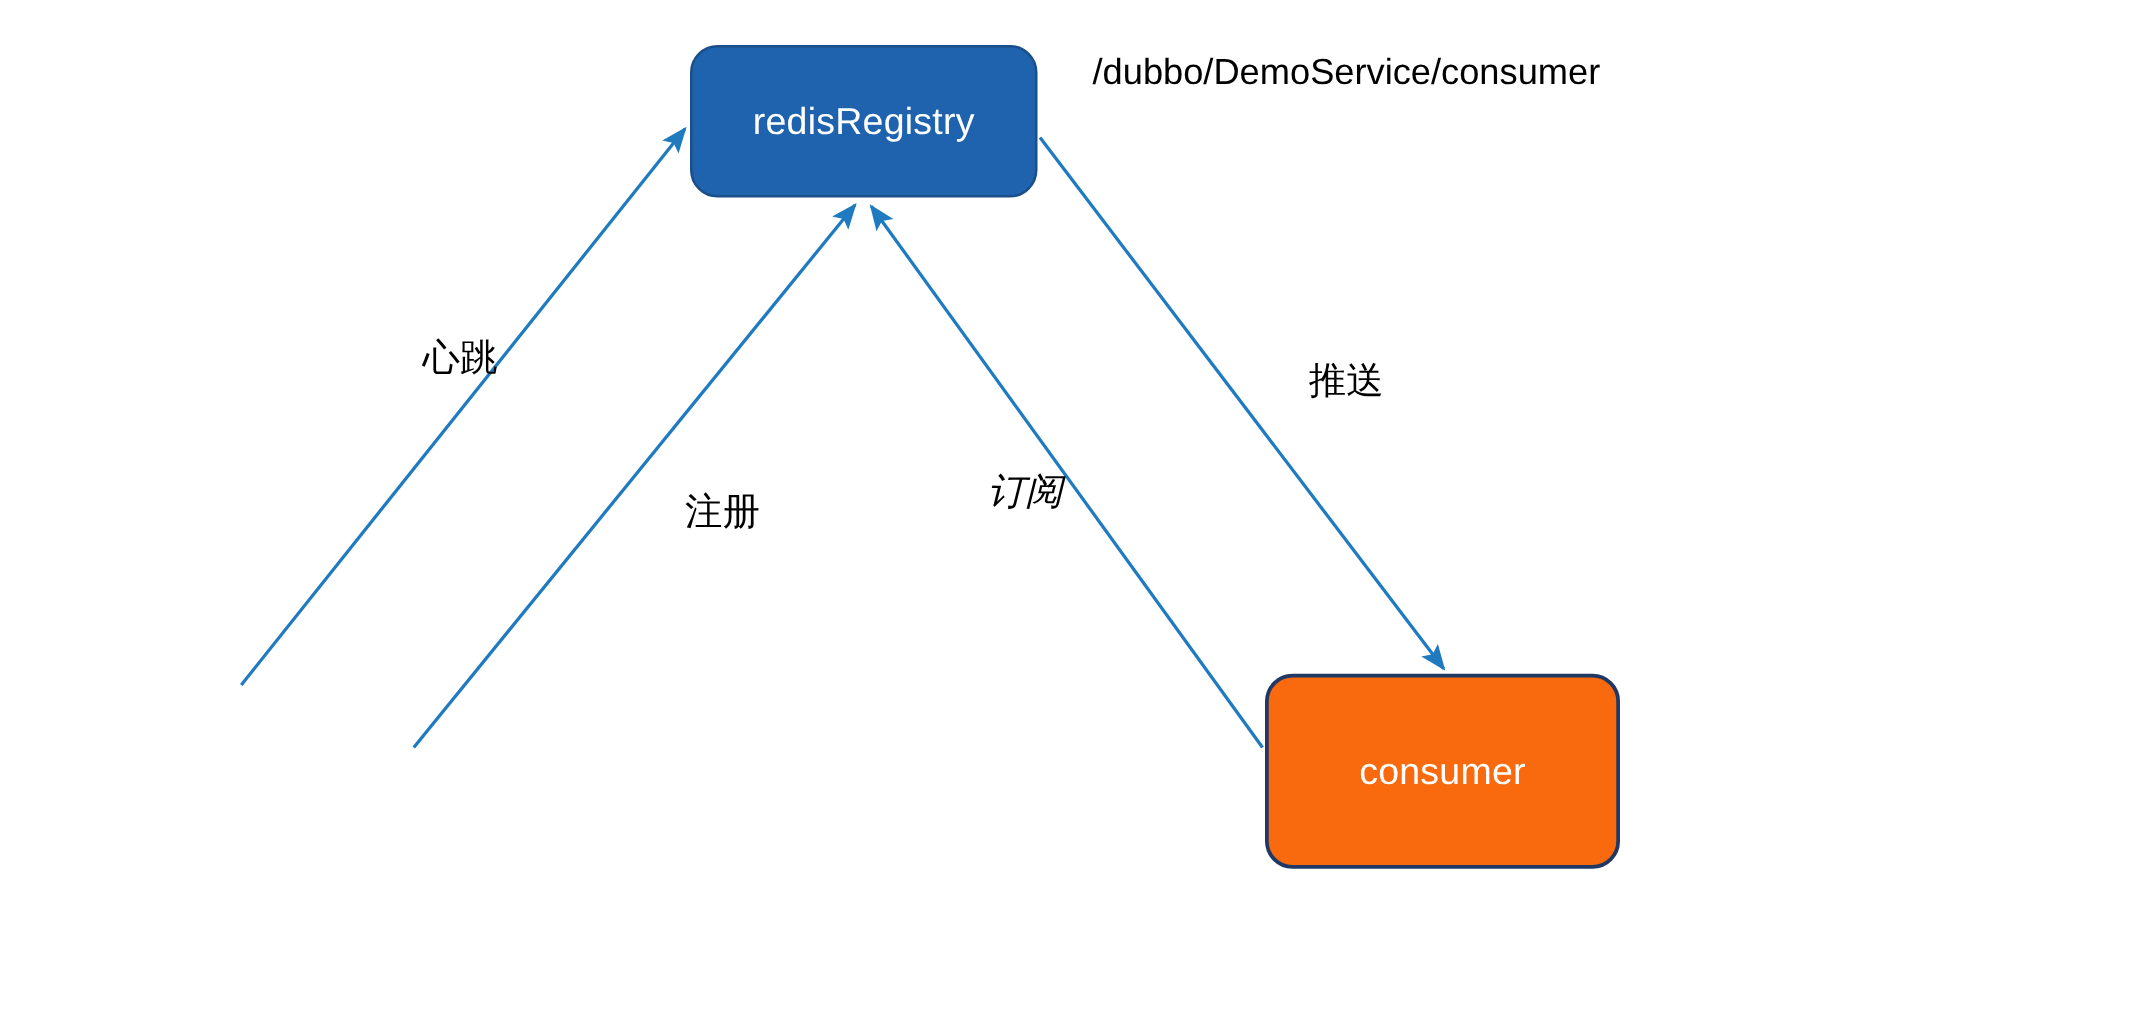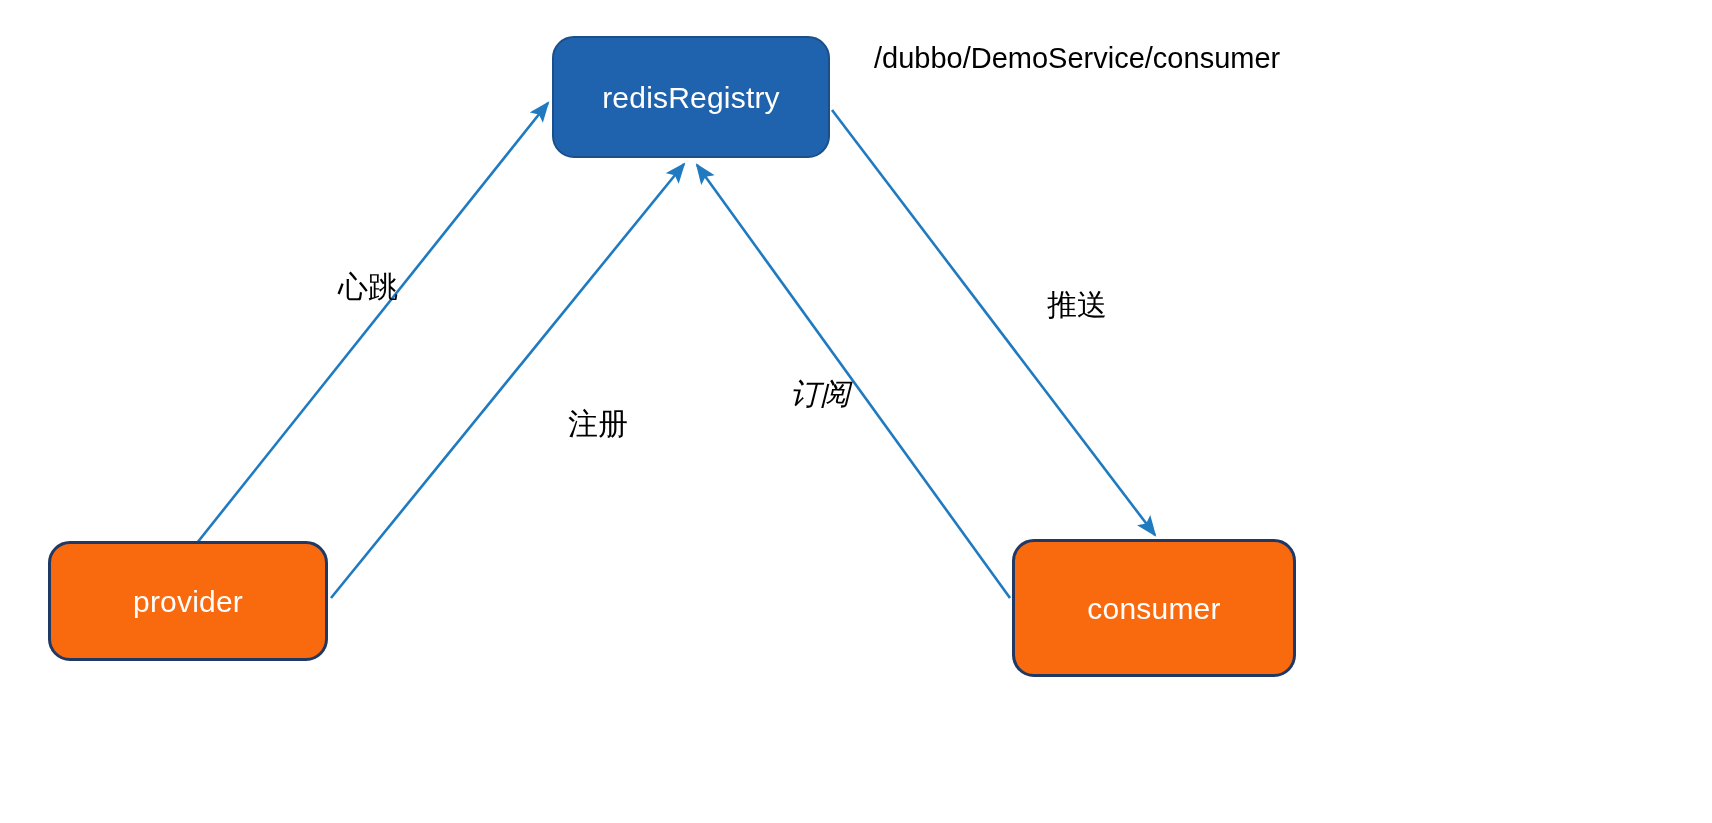--- a/index.html
+++ b/index.html
@@ -50,34 +50,34 @@
     top: 541px;
     width: 280px;
     height: 120px;
     background: #f9690e;
     border: 3px solid #1f3864;
   }
   .node-consumer {
     left: 1012px;
     top: 539px;
     width: 284px;
-    height: 138px;
+    height: 156px;
     background: #f9690e;
     border: 3px solid #1f3864;
   }
   .edge-label {
     position: absolute;
     color: #000000;
     font-size: 30px;
     font-family: "Liberation Sans", sans-serif;
     white-space: nowrap;
     line-height: 1.15;
   }
   .label-heartbeat { left: 290px; top: 270px; margin-left: 48px; }
-  .label-register  { left: 568px; top: 393px; margin-top: 14px; }
+  .label-register  { left: 548px; top: 393px; }
   .label-subscribe { left: 790px; top: 377px; font-style: italic; }
   .label-push      { left: 1002px; top: 288px; margin-left: 45px; }
 
   .annotation {
     position: absolute;
     left: 874px;
     top: 38px;
     width: 820px;
     color: #000000;
     font-size: 29px;
@@ -115,23 +115,20 @@
 
     <g>
       <line x1="832" y1="110" x2="1155" y2="535" stroke="#1f7ac0" stroke-width="2.6" marker-end="url(#arrowhead)"></line>
     </g>
   </svg>
 
   <div class="node node-registry">
     <span>redisRegistry</span>
   </div>
 
-  <div class="node node-provider">
-    <span>provider</span>
-  </div>
 
   <div class="node node-consumer">
     <span>consumer</span>
   </div>
 
   <div class="edge-label label-heartbeat">心跳</div>
 
   <div class="edge-label label-register">注册</div>
 
   <div class="edge-label label-subscribe">订阅</div>

